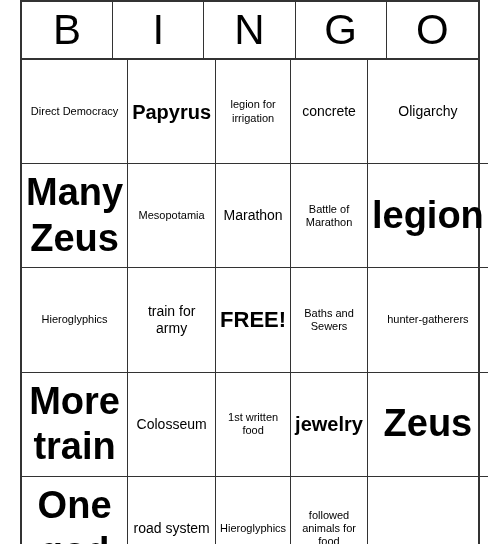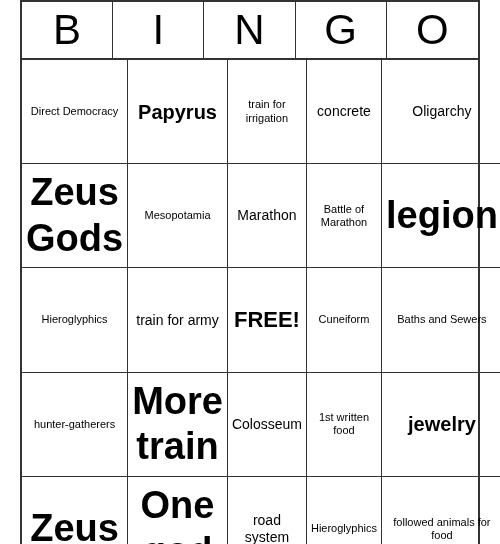--- a/index.html
+++ b/index.html
@@ -74,30 +74,30 @@
     <div class="bingo-header-cell">O</div>
   </div>
   <div class="bingo-grid" id="bingo-grid">
   <div class="bingo-cell">
         <span class="text-small">Direct Democracy</span>
       </div>
       <div class="bingo-cell">
         <span class="text-large">Papyrus</span>
       </div>
       <div class="bingo-cell">
-        <span class="text-small">train for irrigation</span>
+        <span class="text-small">legion for irrigation</span>
       </div>
       <div class="bingo-cell">
         <span class="text-medium">concrete</span>
       </div>
       <div class="bingo-cell">
         <span class="text-medium">Oligarchy</span>
       </div>
       <div class="bingo-cell">
-        <span class="text-xlarge">Zeus Gods</span>
+        <span class="text-xlarge">Many Zeus</span>
       </div>
       <div class="bingo-cell">
         <span class="text-small">Mesopotamia</span>
       </div>
       <div class="bingo-cell">
         <span class="text-medium">Marathon</span>
       </div>
       <div class="bingo-cell">
         <span class="text-small">Battle of Marathon</span>
       </div>
@@ -105,23 +105,20 @@
         <span class="text-xlarge">legion</span>
       </div>
       <div class="bingo-cell">
         <span class="text-small">Hieroglyphics</span>
       </div>
       <div class="bingo-cell">
         <span class="text-medium">train for army</span>
       </div>
       <div class="bingo-cell">
         <span class="text-free">FREE!</span>
-      </div>
-      <div class="bingo-cell">
-        <span class="text-small">Cuneiform</span>
       </div>
       <div class="bingo-cell">
         <span class="text-small">Baths and Sewers</span>
       </div>
       <div class="bingo-cell">
         <span class="text-small">hunter-gatherers</span>
       </div>
       <div class="bingo-cell">
         <span class="text-xlarge">More train</span>
       </div>

